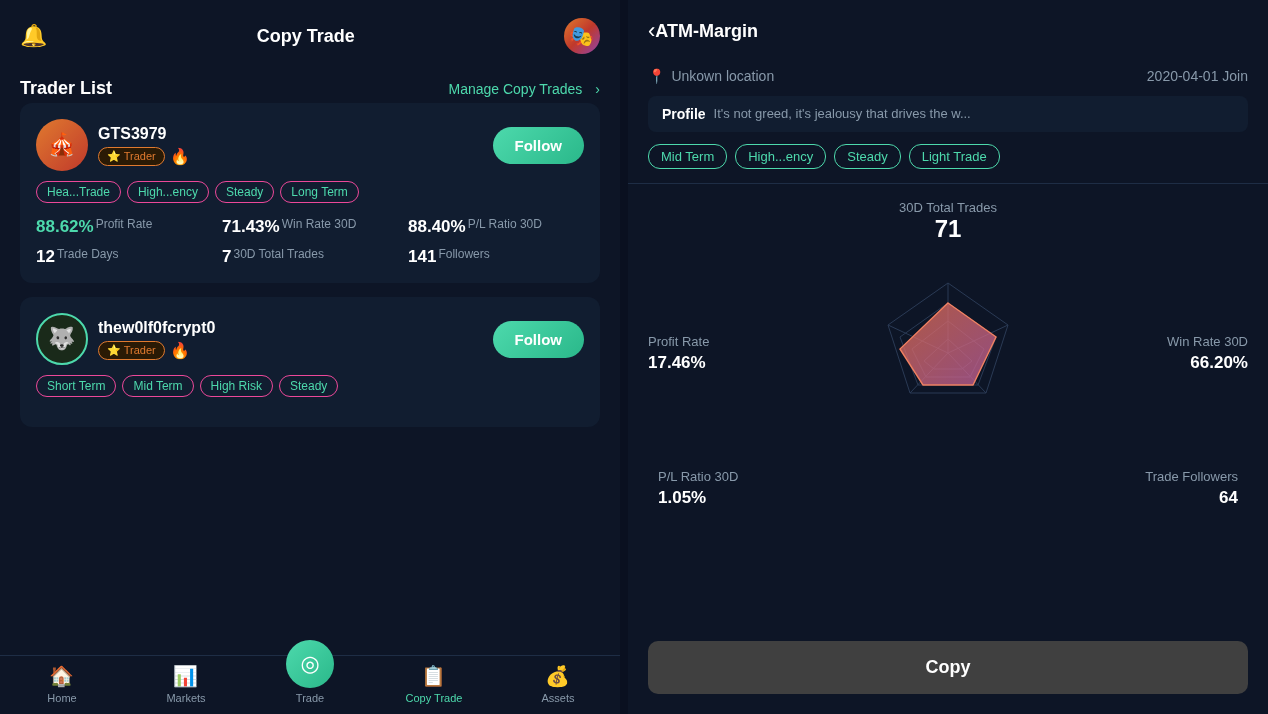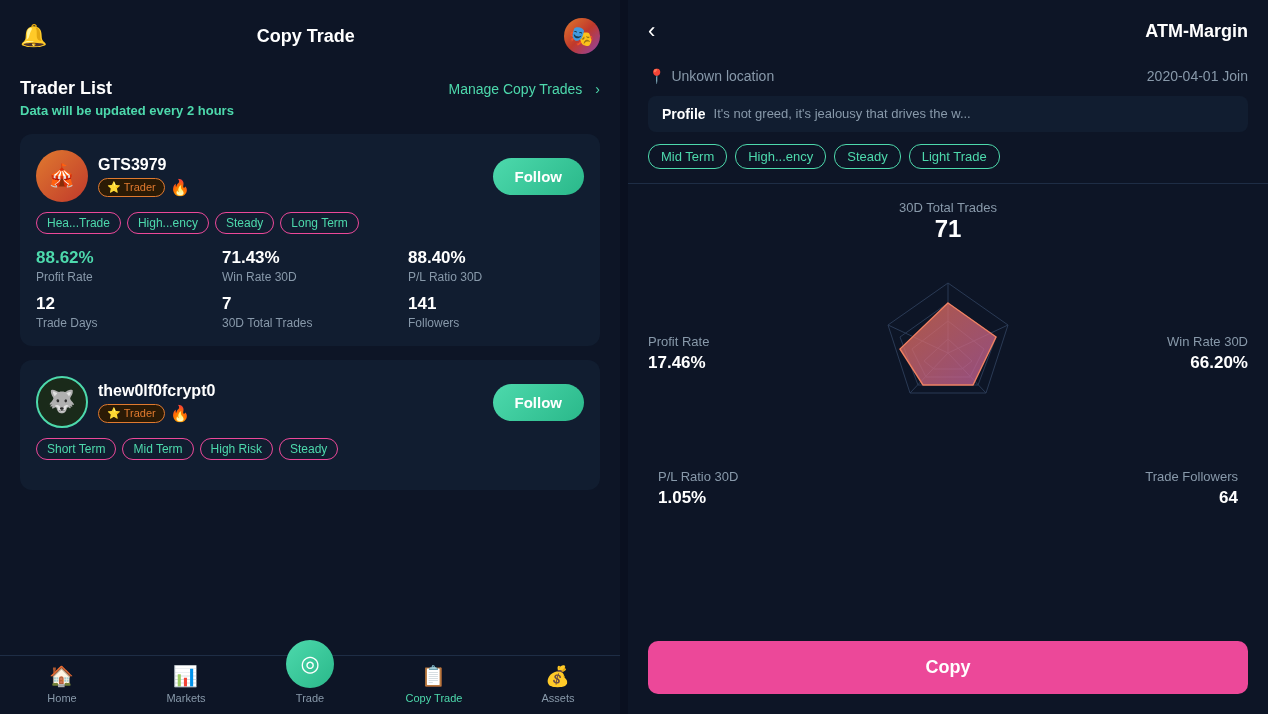--- a/index.html
+++ b/index.html
@@ -196,21 +196,21 @@
     }
 
     .stats-grid {
       display: grid;
       grid-template-columns: 1fr 1fr 1fr;
       gap: 10px;
     }
 
     .stat-item {
       display: flex;
-      flex-direction: column;
+      flex-direction: row;
       gap: 2px;
     }
 
     .stat-value {
       color: #ffffff;
       font-size: 17px;
       font-weight: 700;
     }
 
     .stat-value.green {
@@ -312,21 +312,21 @@
     }
 
     .back-btn {
       color: #ffffff;
       font-size: 22px;
       cursor: pointer;
     }
 
     .right-title {
       flex: 1;
-      text-align: right;
+      text-align: left;
       color: #ffffff;
       font-size: 18px;
       font-weight: 600;
     }
 
     .profile-section {
       padding: 10px 20px 14px;
       border-bottom: 1px solid #1e2d45;
     }
 
@@ -464,21 +464,21 @@
       font-weight: 700;
     }
 
     
     .copy-btn-container {
       padding: 14px 20px 20px;
     }
 
     .copy-btn {
       width: 100%;
-      background: #ec4899;
+      background: #404040;
       color: #ffffff;
       border: none;
       border-radius: 10px;
       padding: 16px;
       font-size: 18px;
       font-weight: 600;
       cursor: pointer;
     }
 
     
@@ -500,25 +500,20 @@
     </div>
   </div>
 
   <div class="trader-list-section">
     <div class="trader-list-header">
       <span class="trader-list-title">Trader List</span>
       <div class="manage-link">
         <span>Manage Copy Trades</span>
         <span>›</span>
       </div>
-    </div>
-    <div class="update-text">
-      <span>Data will be updated every</span>
-      <span>2</span>
-      <span>hours</span>
     </div>
 
     <div class="trader-card">
       <div class="trader-card-header">
         <div class="trader-left">
           <div class="trader-avatar trader-avatar-1">
             🎪
           </div>
           <div class="trader-info">
             <div class="trader-name">GTS3979</div>

